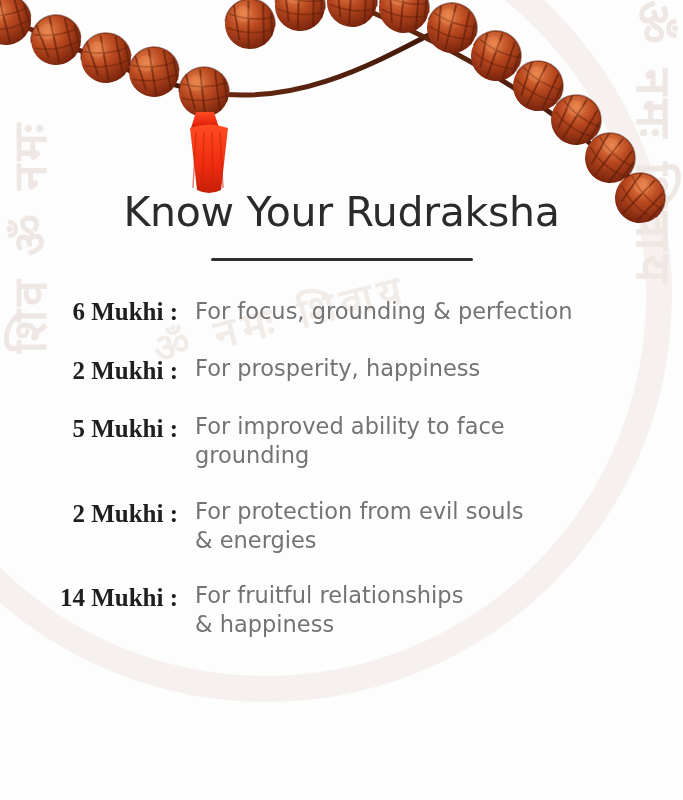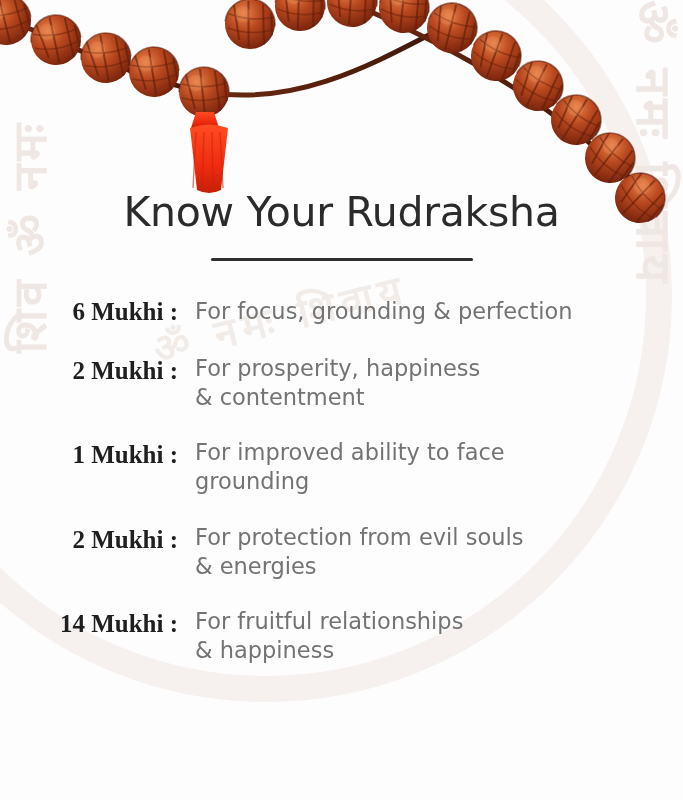--- a/index.html
+++ b/index.html
@@ -221,25 +221,24 @@
       <li class="row row-1">
         <span class="row-label">6 Mukhi :</span>
         <span class="row-text">
           <span>For focus, grounding &amp; perfection</span>
         </span>
       </li>
       <li class="row">
         <span class="row-label">2 Mukhi :</span>
         <span class="row-text">
           <span>For prosperity, happiness</span>
-          <span class="l2">&amp; contentment</span>
-        </span>
-      </li>
-      <li class="row">
-        <span class="row-label">1 Mukhi :</span>
+        </span>
+      </li>
+      <li class="row">
+        <span class="row-label">5 Mukhi :</span>
         <span class="row-text">
           <span>For improved ability to face</span>
           <span class="l2">grounding</span>
         </span>
       </li>
       <li class="row">
         <span class="row-label">2 Mukhi :</span>
         <span class="row-text">
           <span>For protection from evil souls</span>
           <span class="l2">&amp; energies</span>

